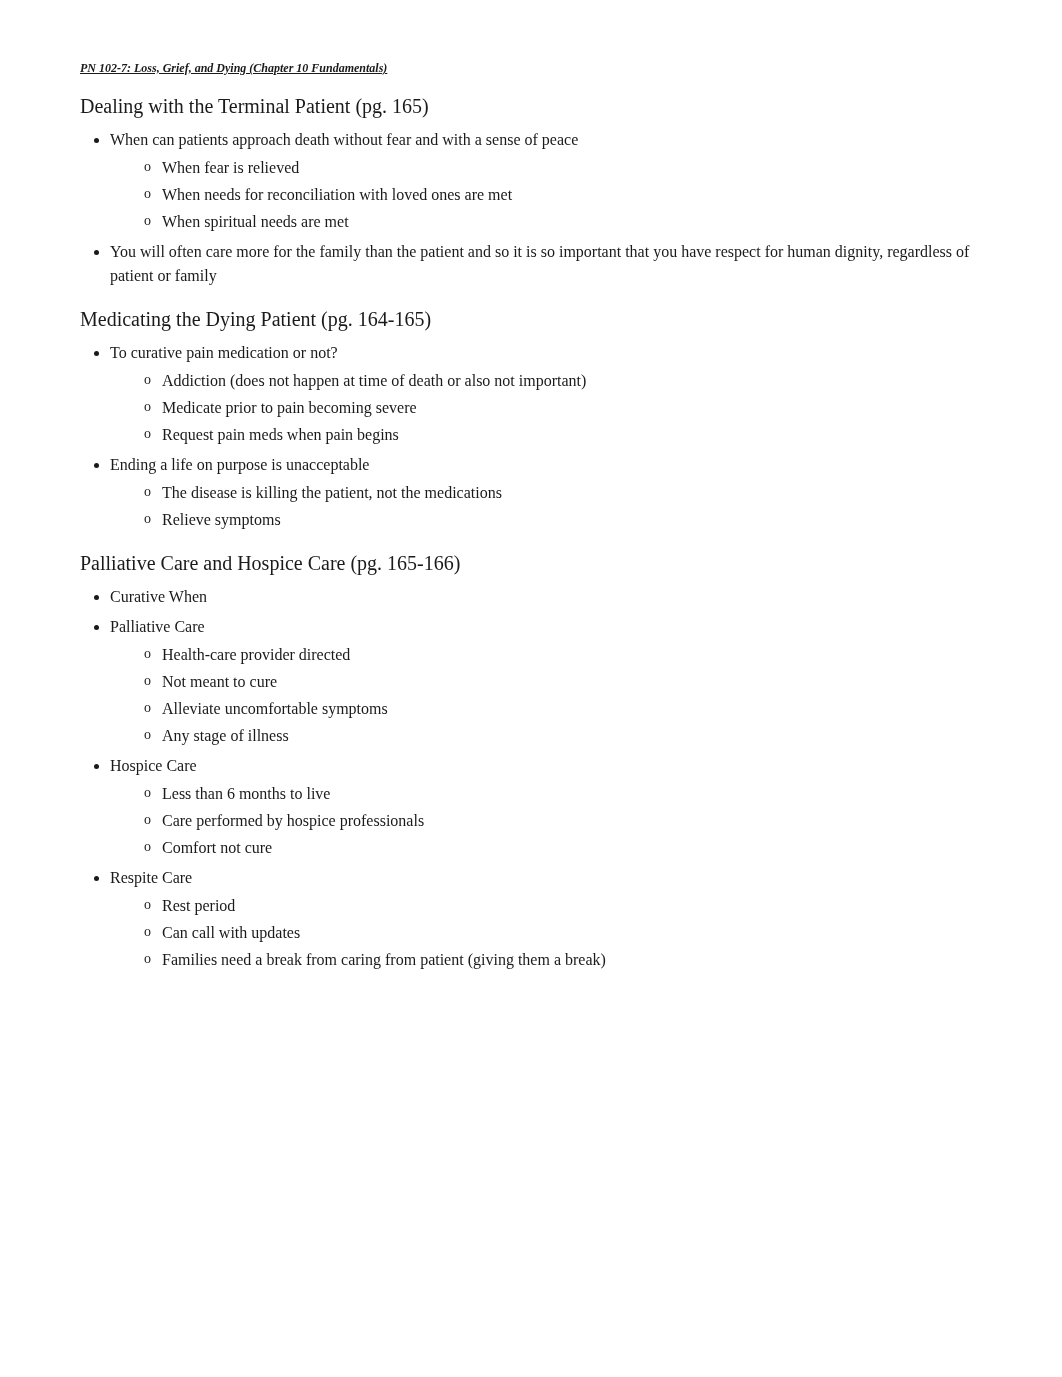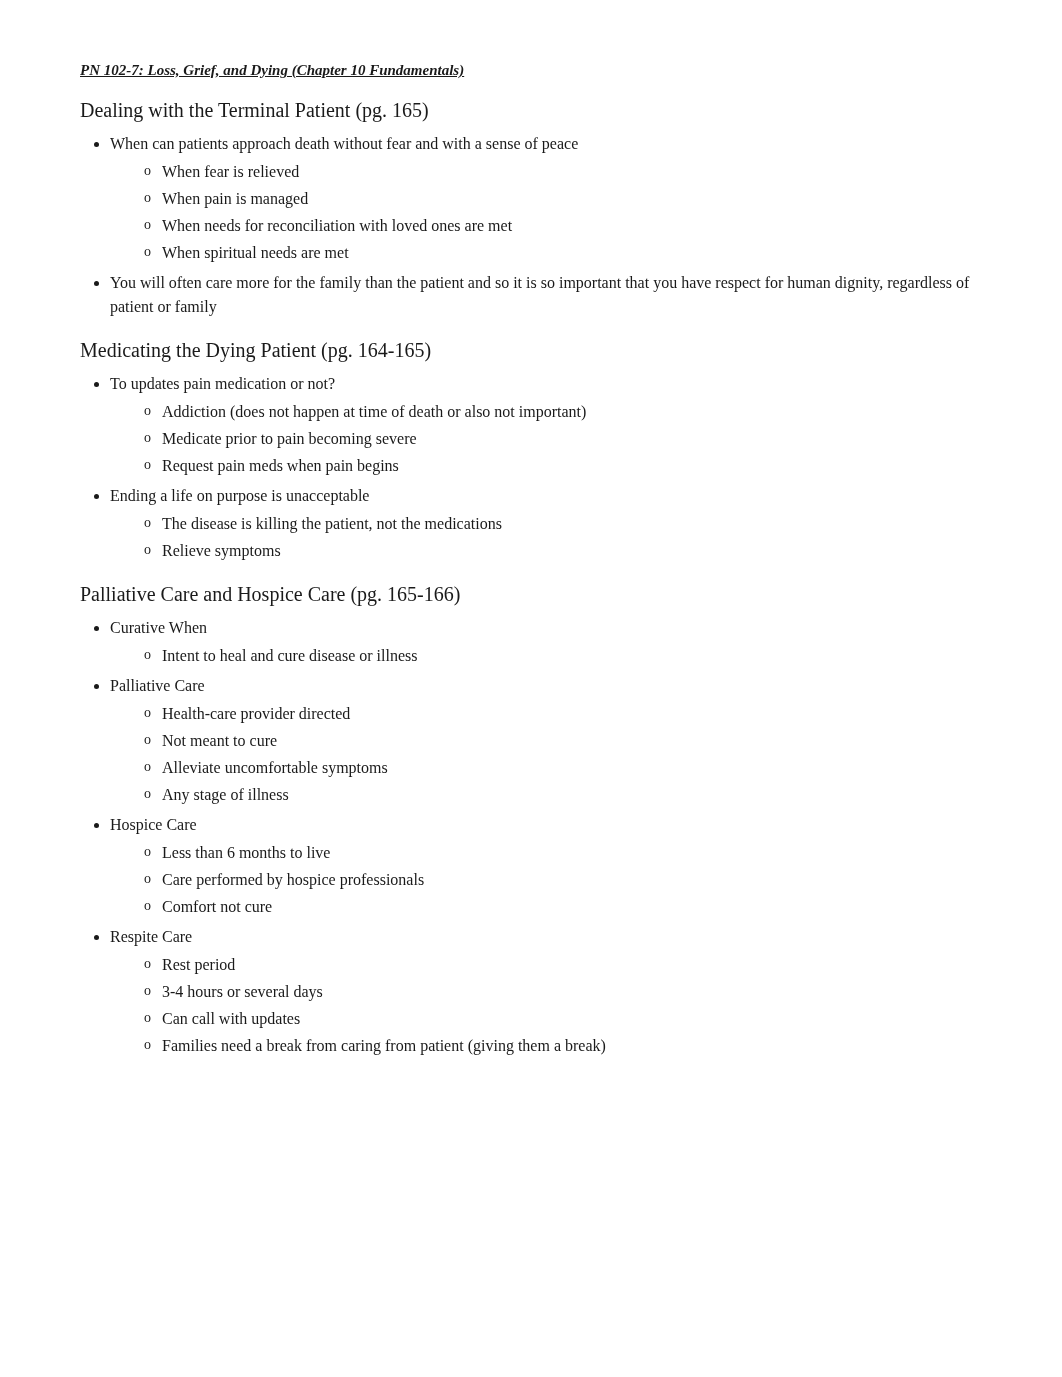--- a/index.html
+++ b/index.html
@@ -14,21 +14,21 @@
       font-size: 16px;
       color: #1a1a1a;
       padding: 60px 80px;
       max-width: 1062px;
       min-height: 1377px;
     }
 
     h1.page-title {
       font-style: italic;
       font-weight: bold;
-      font-size: 15px;
+      font-size: 12px;
       margin-bottom: 18px;
       text-decoration: underline;
       line-height: 1.4;
     }
 
     .section-heading {
       font-size: 20px;
       font-weight: normal;
       margin-bottom: 10px;
       margin-top: 18px;
@@ -74,59 +74,55 @@
 <body>
 
 <h1 class="page-title">PN 102-7: Loss, Grief, and Dying (Chapter 10 Fundamentals)</h1>
 
 <div id="content-area">
     <div class="section-block">
       <p class="section-heading">Dealing with the Terminal Patient (pg. 165)</p>
       <ul class="level1">
         <li><span>When can patients approach death without fear and with a sense of peace</span><ul class="level2">
             <li>When fear is relieved</li>
-            <li>When pain is managed</li>
             <li>When needs for reconciliation with loved ones are met</li>
             <li>When spiritual needs are met</li>
           </ul></li>
         <li><span>You will often care more for the family than the patient and so it is so important that you have respect for human dignity, regardless of patient or family</span></li>
       </ul>
     </div>
     <div class="section-block">
       <p class="section-heading">Medicating the Dying Patient (pg. 164-165)</p>
       <ul class="level1">
-        <li><span>To updates pain medication or not?</span><ul class="level2">
+        <li><span>To curative pain medication or not?</span><ul class="level2">
             <li>Addiction (does not happen at time of death or also not important)</li>
             <li>Medicate prior to pain becoming severe</li>
             <li>Request pain meds when pain begins</li>
           </ul></li>
         <li><span>Ending a life on purpose is unacceptable</span><ul class="level2">
             <li>The disease is killing the patient, not the medications</li>
             <li>Relieve symptoms</li>
           </ul></li>
       </ul>
     </div>
     <div class="section-block">
       <p class="section-heading">Palliative Care and Hospice Care (pg. 165-166)</p>
       <ul class="level1">
-        <li><span>Curative When</span><ul class="level2">
-            <li>Intent to heal and cure disease or illness</li>
-          </ul></li>
+        <li><span>Curative When</span></li>
         <li><span>Palliative Care</span><ul class="level2">
             <li>Health-care provider directed</li>
             <li>Not meant to cure</li>
             <li>Alleviate uncomfortable symptoms</li>
             <li>Any stage of illness</li>
           </ul></li>
         <li><span>Hospice Care</span><ul class="level2">
             <li>Less than 6 months to live</li>
             <li>Care performed by hospice professionals</li>
             <li>Comfort not cure</li>
           </ul></li>
         <li><span>Respite Care</span><ul class="level2">
             <li>Rest period</li>
-            <li>3-4 hours or several days</li>
             <li>Can call with updates</li>
             <li>Families need a break from caring from patient (giving them a break)</li>
           </ul></li>
       </ul>
     </div>
   </div>
 
 </body></html>

